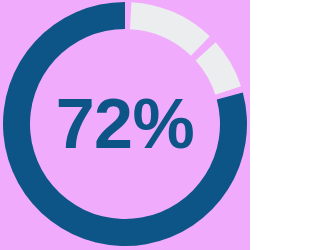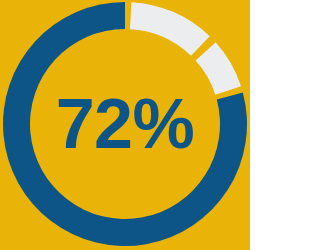--- a/index.html
+++ b/index.html
@@ -11,21 +11,21 @@
   body {
     width: 250px;
     height: 250px;
     overflow: hidden;
     font-family: "Liberation Sans", sans-serif;
   }
   #chart-root {
     position: relative;
     width: 250px;
     height: 250px;
-    background: #eab308;
+    background: #f0abfc;
   }
   #donut-svg {
     position: absolute;
     left: 0;
     top: 0;
     width: 250px;
     height: 250px;
     display: block;
   }
   #center-value {

